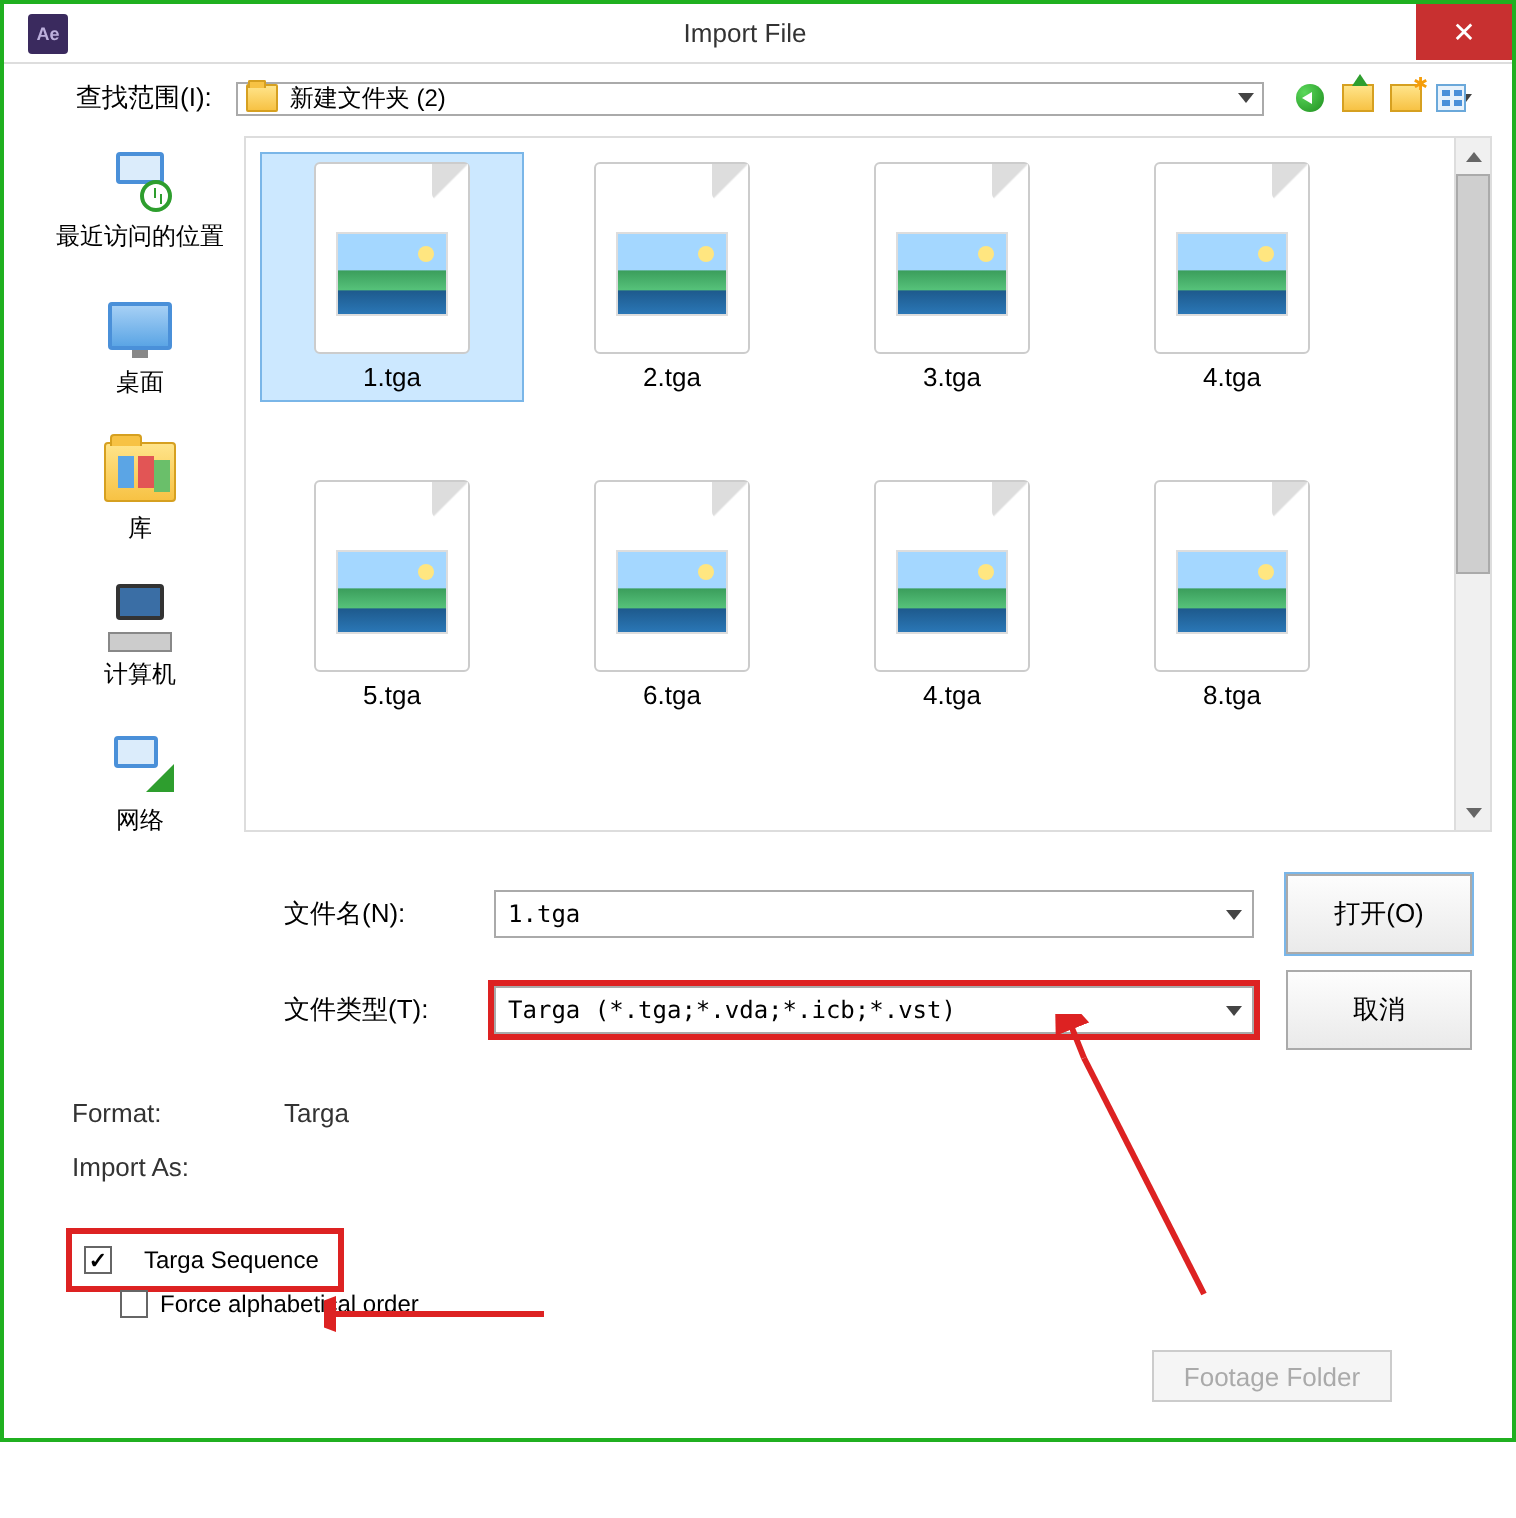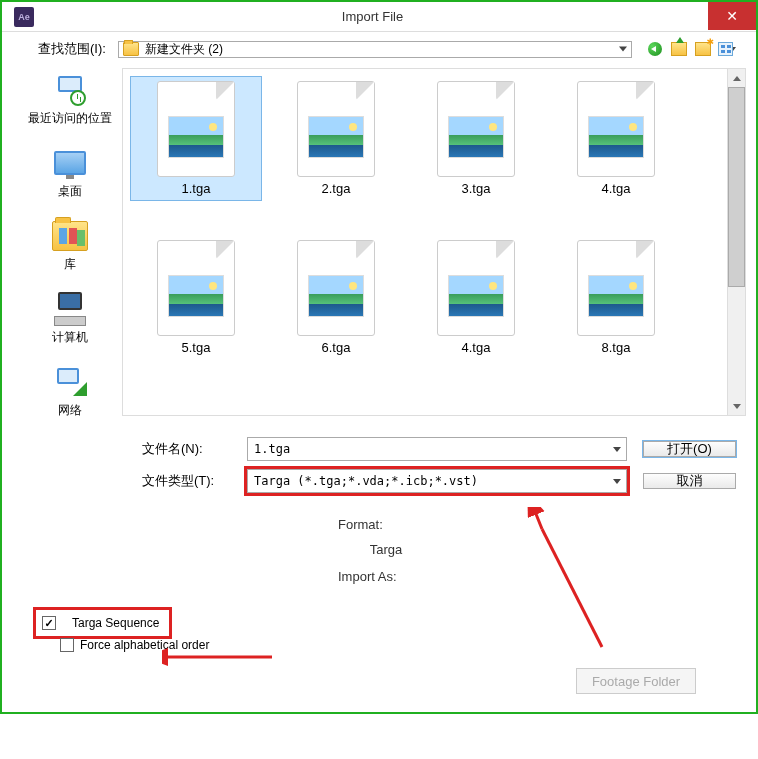--- a/index.html
+++ b/index.html
@@ -61,24 +61,24 @@
 .sb-tri-down { border-left: 4px solid transparent; border-right: 4px solid transparent; border-top: 5px solid #666; }
 .sb-thumb { position: absolute; top: 18px; left: 0; right: 0; height: 200px; background: #cfcfcf; border: 1px solid #aaa; cursor: pointer; }
 .sb-btn.bottom { position: absolute; bottom: 0; left: 0; right: 0; }
 .fields { padding: 6px 20px 2px 140px; }
 .frow { display: flex; align-items: center; gap: 16px; margin-bottom: 8px; }
 .frow-label { width: 90px; font-size: 13px; color: #000; }
 .frow-input { width: 384px; height: 24px; border: 1px solid #aaa; background: #fff; padding: 0 6px; display: flex; align-items: center; font-family: monospace, "Microsoft YaHei"; font-size: 12px; cursor: pointer; position: relative; }
 .frow-input.red { outline: 3px solid #d22; }
 .frow-input .dd { position: absolute; right: 0; top: 0; width: 20px; height: 100%; display: flex; align-items: center; justify-content: center; border-left: 1px solid transparent; }
 .frow-input .dd:after { content: ""; width: 0; height: 0; border-left: 4px solid transparent; border-right: 4px solid transparent; border-top: 5px solid #444; }
-.frow-btn { width: 94px; height: 16px; border: 1px solid #aaa; background: linear-gradient(#fdfdfd,#eaeaea); display: flex; align-items: center; justify-content: center; font-size: 13px; cursor: pointer; }
+.frow-btn { width: 94px; height: 40px; border: 1px solid #aaa; background: linear-gradient(#fdfdfd,#eaeaea); display: flex; align-items: center; justify-content: center; font-size: 13px; cursor: pointer; }
 .frow-btn.def { outline: 1px solid #7ab6e8; }
 .lower { padding: 14px 20px 8px 34px; }
-.lrow { display: flex; align-items: center; gap: 10px; margin-bottom: 12px; flex-direction: column; }
+.lrow { display: flex; align-items: flex-end; gap: 10px; margin-bottom: 12px; }
 .llabel { width: 96px; font-size: 13px; color: #333; }
 .ltext { font-size: 13px; color: #333; }
 .lselect { width: 200px; height: 22px; border: 1px solid #aaa; background: linear-gradient(#fff,#eee); padding: 0 6px; display: flex; align-items: center; font-size: 13px; position: relative; cursor: pointer; }
 .lselect:after { content: ""; position: absolute; right: 6px; top: 50%; transform: translateY(-50%); width: 0; height: 0; border-left: 4px solid transparent; border-right: 4px solid transparent; border-top: 5px solid #444; }
 .chk-row { display: flex; align-items: center; gap: 6px; margin-bottom: 8px; }
 .chk { width: 14px; height: 14px; border: 1px solid #666; background: #fff; display: flex; align-items: center; justify-content: center; font-size: 11px; cursor: pointer; }
 .chk.checked:after { content: "✓"; font-weight: bold; color: #000; }
 .seq-box { display: inline-flex; align-items: center; gap: 16px; padding: 6px 10px 6px 6px; outline: 3px solid #d22; }
 .footer { display: flex; justify-content: flex-end; padding: 0 60px 18px 0; }
 .import-btn { width: 120px; height: 26px; border: 1px solid #ccc; background: #f5f5f5; color: #aaa; display: flex; align-items: center; justify-content: center; font-size: 13px; cursor: default; }

